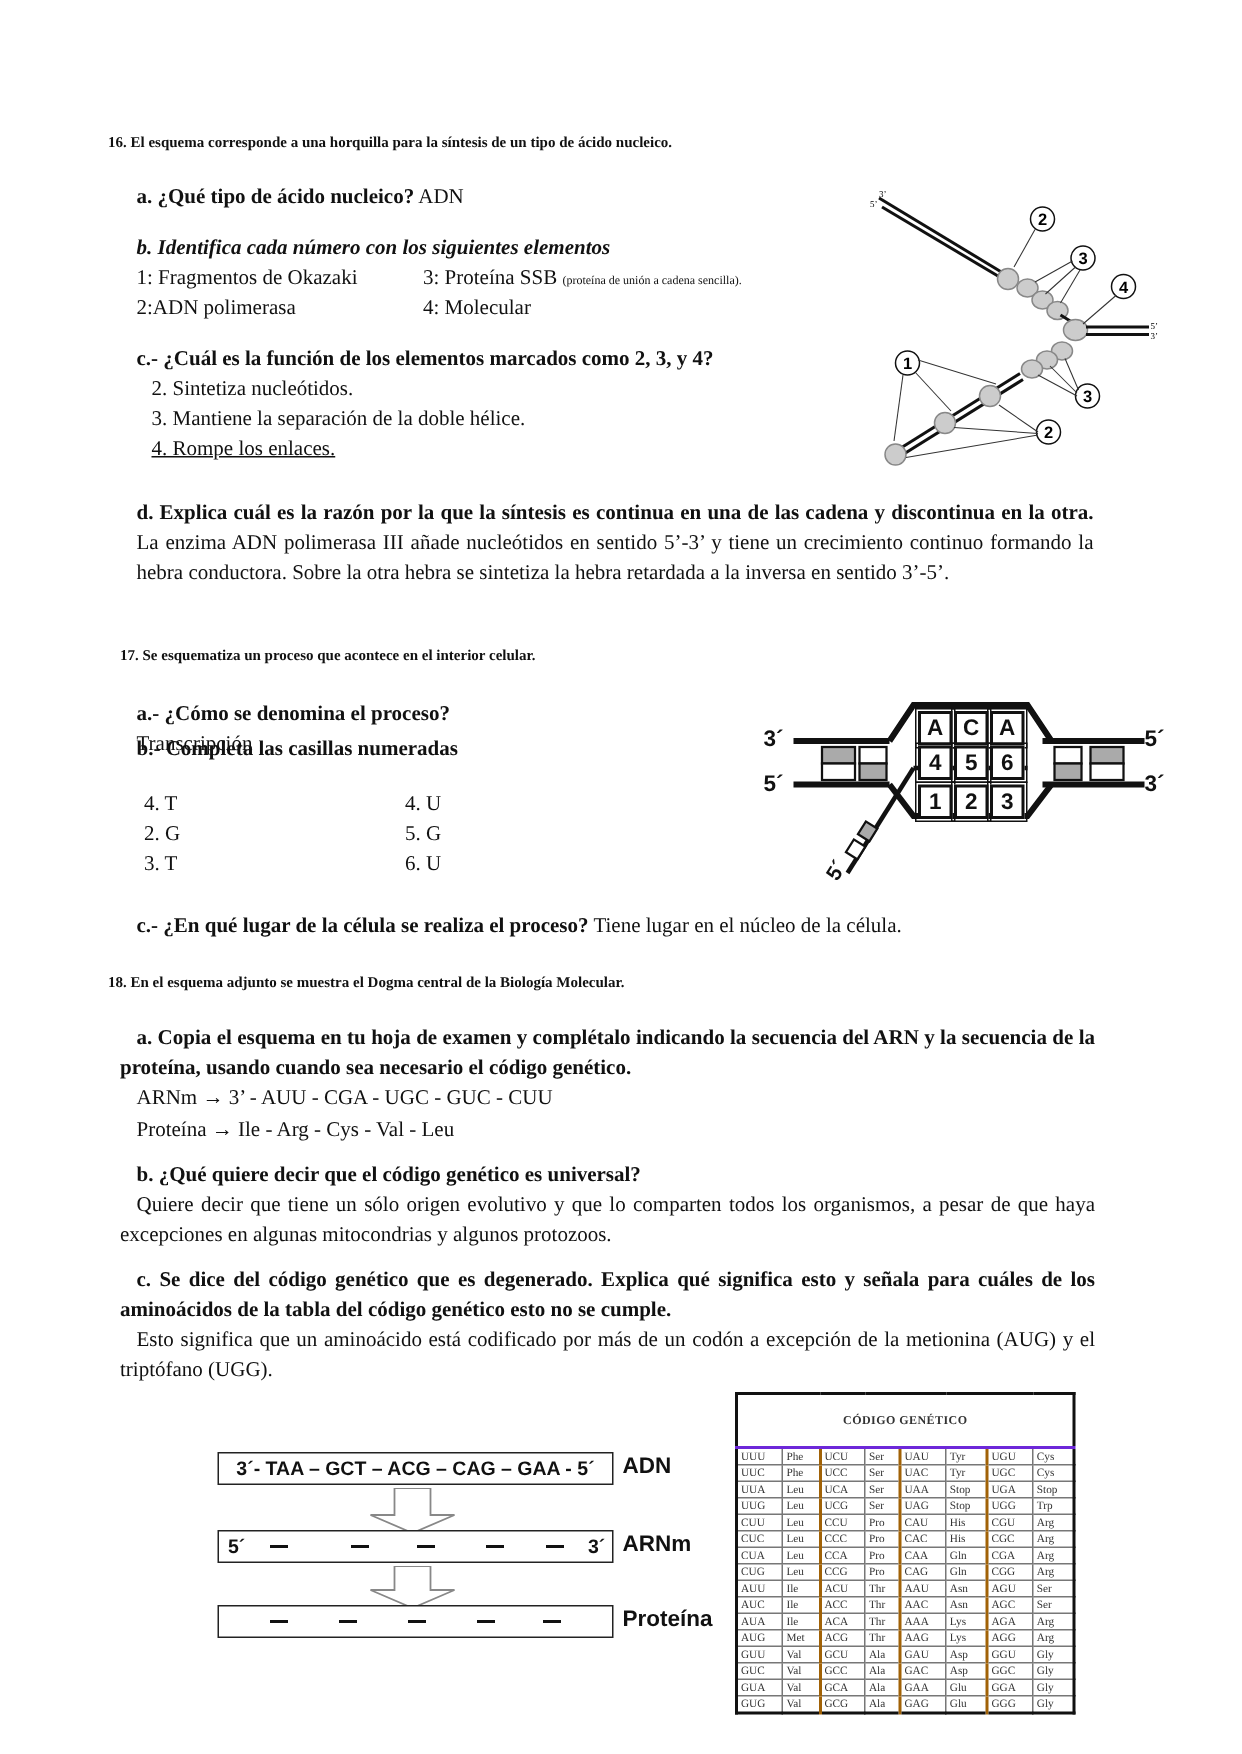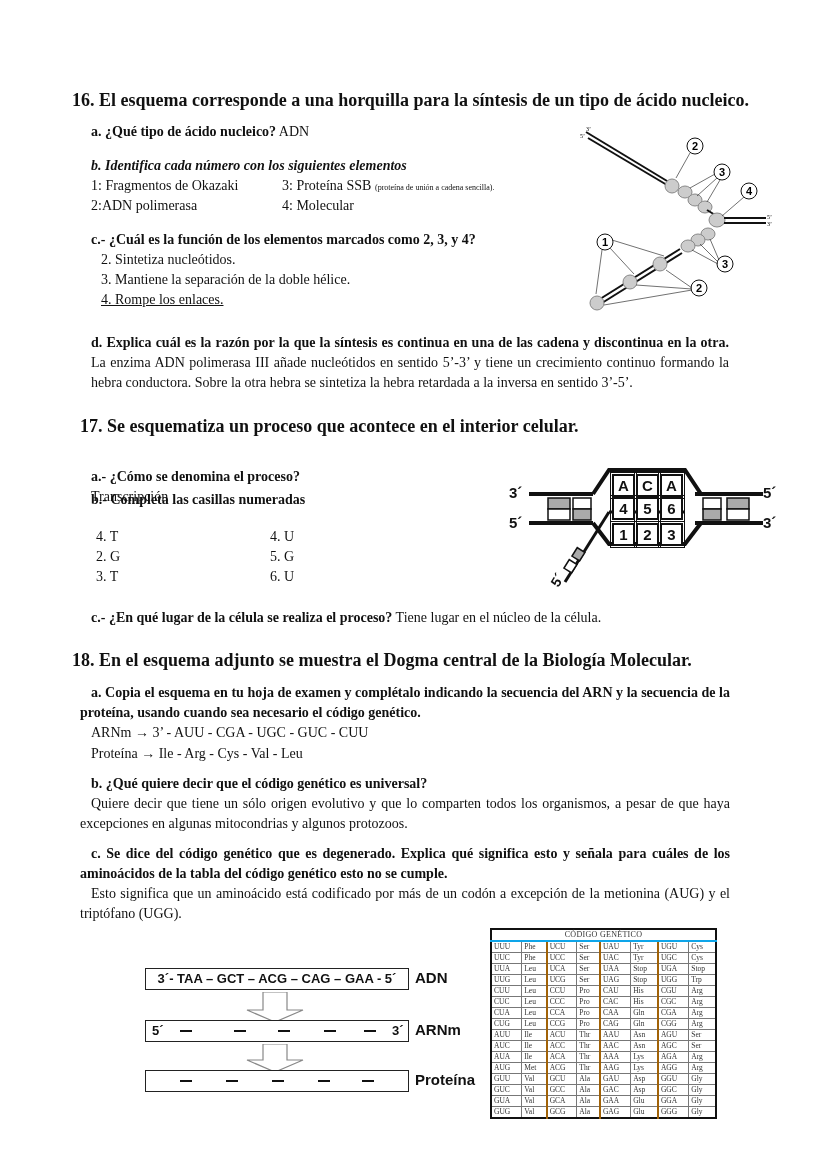--- a/index.html
+++ b/index.html
@@ -1,37 +1,37 @@
 <!DOCTYPE html>
 <html><head>
 <meta charset="utf-8">
 <style>
   html, body { margin:0; padding:0; background:#ffffff; }
   body { width:828px; height:1169px; position:relative; overflow:hidden;
          font-family:"Liberation Serif", serif; color:#111; }
   .abs { position:absolute; }
-  .q { font-weight:bold; font-size:18px; }
+  .q { font-weight:bold; font-size:10px; }
   .t { font-size:14px; line-height:20px; }
   .b { font-weight:bold; }
   .small { font-size:8px; }
   .just { text-align:justify; text-align-last:left; }
   
   .nbox { position:absolute; width:19px; height:19px; border:2px solid #111; outline:1px solid #111; outline-offset:1px;
           font-family:"Liberation Sans", sans-serif; font-weight:bold; font-size:15px; text-align:center; line-height:19px; background:#fff; }
   
   .dbox { position:absolute; border:1.5px solid #222; background:#fff; height:20px;
           font-family:"Liberation Sans", sans-serif; font-weight:bold; font-size:13px; line-height:20px; }
   .dlabel { position:absolute; font-family:"Liberation Sans", sans-serif; font-weight:bold; font-size:15px; }
   .dash { display:inline-block; position:absolute; top:9px; width:12px; height:2px; background:#111; }
   
   .gc { position:absolute; left:490px; top:928px; width:227px; border:2px solid #111; border-collapse:collapse;
         font-family:"Liberation Serif", serif; font-size:7.5px; color:#333; }
   .gc td { border:1px solid #777; padding:0 2px; height:10px; line-height:10px; white-space:nowrap; }
   .gc td.sep { border-left:2px solid #a16207;font-family:Liberation Serif, serif; }
-  .gc th { font-size:8px; font-weight:normal; letter-spacing:0.3px; border-bottom:2px solid #0ea5e9; height:10px; line-height:10px; padding:0; }
+  .gc th { font-size:8px; font-weight:bold; letter-spacing:0.3px; border-bottom:2px solid #6d28d9; height:10px; line-height:10px; padding:12px; }
 </style>
 </head>
 <body>
 
 <div class="abs q" style="left:72px;top:90px;">16. El esquema corresponde a una horquilla para la síntesis de un tipo de ácido nucleico.</div>
 
 <div class="abs t" style="left:91px;top:122px;">
   <span class="b">a. ¿Qué tipo de ácido nucleico?</span><span> ADN</span>
 </div>
 
@@ -109,21 +109,21 @@
     <line x1="120" y1="166" x2="94" y2="148"></line>
     <line x1="120" y1="167" x2="64" y2="163"></line>
     <line x1="120" y1="168" x2="32" y2="183"></line>
   </g>
 </svg>
 
 <div class="abs t just" style="left:91px;top:333px;width:638px;">
   <span class="b">d.  Explica cuál es la razón por la que la síntesis es continua en una de las cadena y discontinua en la otra.</span><span> La enzima ADN polimerasa III añade nucleótidos en sentido 5’-3’ y tiene un crecimiento continuo formando la hebra conductora. Sobre la otra hebra se sintetiza la hebra retardada a la inversa en sentido 3’-5’.</span>
 </div>
 
-<div class="abs q" style="left:80px;top:416px;">17. Se esquematiza un proceso que acontece en el interior celular.</div>
+<div class="abs q" style="left:80px;top:432px;">17. Se esquematiza un proceso que acontece en el interior celular.</div>
 <div class="abs t b" style="left:91px;top:467px;">a.- ¿Cómo se denomina el proceso?</div>
 <div class="abs t" style="left:91px;top:487px;">Transcripción</div>
 <div class="abs t b" style="left:91px;top:490px;text-align:center;">b.- Completa las casillas numeradas</div>
 <div class="abs t" style="left:96px;top:527px;">4. T</div>
 <div class="abs t" style="left:96px;top:547px;">2. G</div>
 <div class="abs t" style="left:96px;top:567px;">3. T</div>
 <div class="abs t" style="left:270px;top:527px;">4. U</div>
 <div class="abs t" style="left:270px;top:547px;">5. G</div>
 <div class="abs t" style="left:270px;top:567px;">6. U</div>
 

